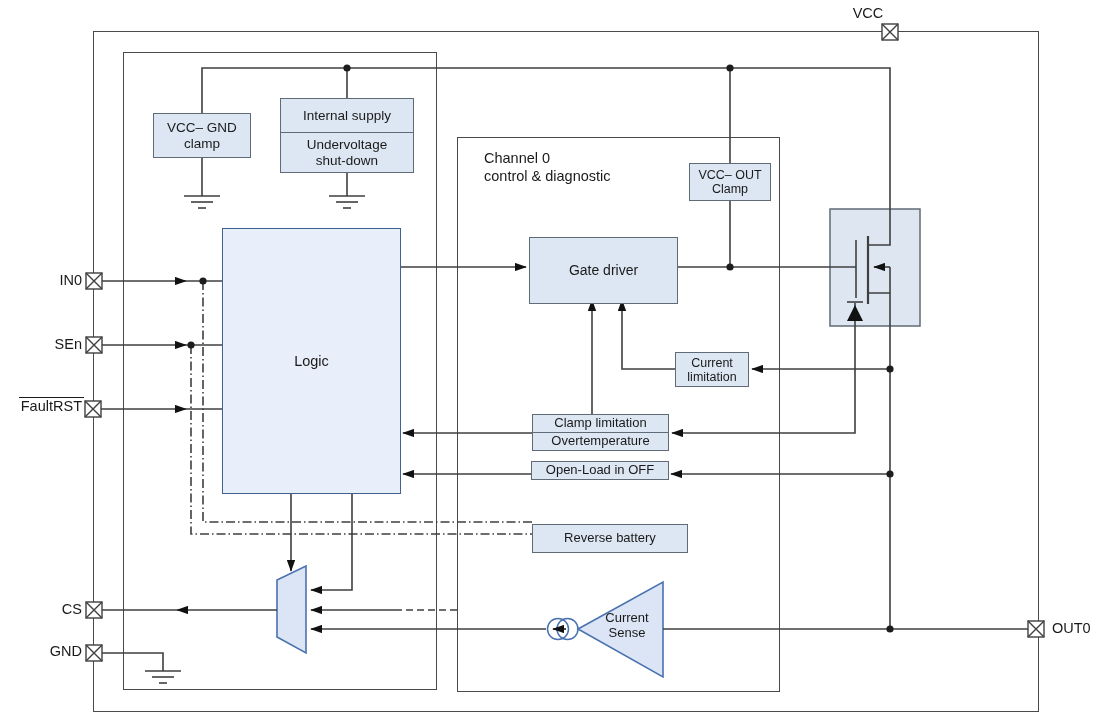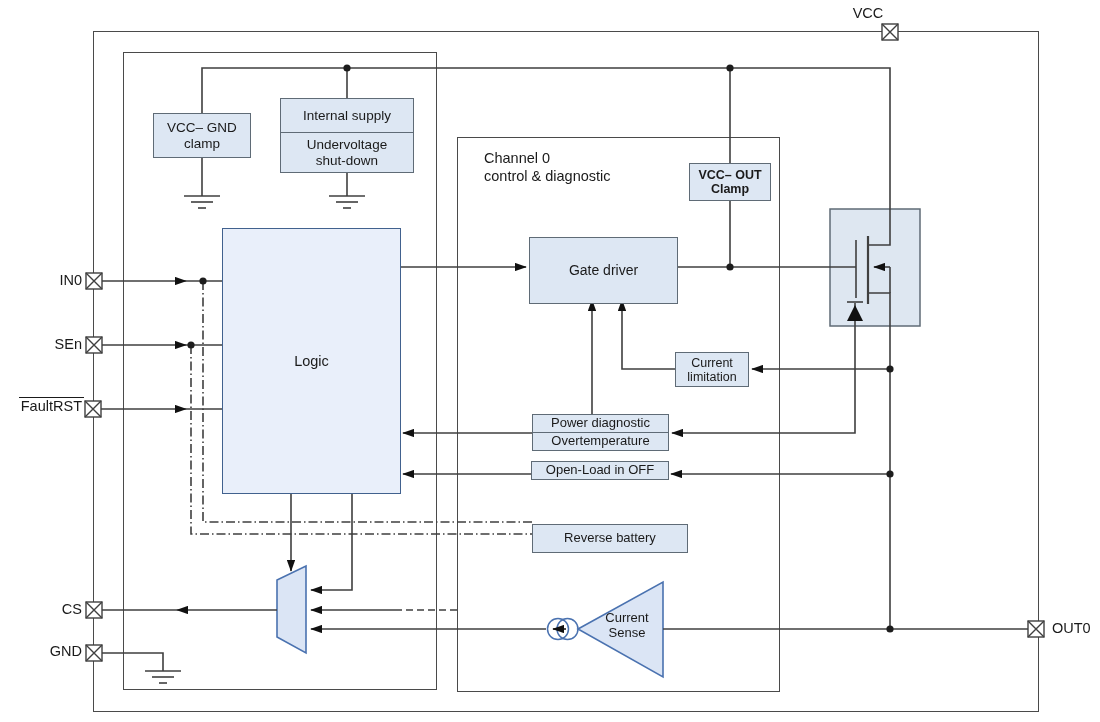--- a/index.html
+++ b/index.html
@@ -12,21 +12,21 @@
   svg.wires{position:absolute;left:0;top:0;z-index:2;}
   .blk{position:absolute;z-index:3;box-sizing:border-box;background:#dde7f3;border:1.4px solid #5f6b76;
        display:flex;flex-direction:column;align-items:center;justify-content:center;
        text-align:center;font-size:13.5px;line-height:1.12;}
   .blk .cell{width:100%;display:flex;flex-direction:column;align-items:center;justify-content:center;flex:1;}
   .blk .cell.div{border-bottom:1.4px solid #5f6b76;}
   #logic-block{left:222px;top:228px;width:179px;height:266px;background:#e9effa;border:1.6px solid #41618e;font-size:14.5px;}
   #vcc-gnd-clamp-block{left:153px;top:113px;width:98px;height:45px;}
   #internal-supply-block{left:280px;top:98px;width:134px;height:75px;padding:0;}
   #internal-supply-block .cell.div{flex:0 0 33px;}
-  #vcc-out-clamp-block{left:689px;top:163px;width:82px;height:38px;font-size:12.5px;font-weight:bold;}
+  #vcc-out-clamp-block{left:689px;top:163px;width:82px;height:38px;font-size:12.5px;}
   #gate-driver-block{left:529px;top:237px;width:149px;height:67px;font-size:14px;}
   #current-limitation-block{left:675px;top:352px;width:74px;height:35px;font-size:12.5px;}
   #power-limitation-block{left:532px;top:414px;width:137px;height:37px;padding:0;font-size:13px;}
   #open-load-block{left:531px;top:461px;width:138px;height:19px;font-size:13px;}
   #reverse-battery-block{left:532px;top:515px;width:156px;height:29px;font-size:13px;margin-top:9px;}
   .freelabel{position:absolute;z-index:3;font-size:14.5px;line-height:1.25;white-space:nowrap;}
   #channel-label{left:464px;top:149px;margin-left:20px;}
   #current-sense-label{left:594px;top:611px;width:66px;text-align:center;font-size:13px;line-height:1.15;white-space:normal;}
   .pinlabel{position:absolute;z-index:4;font-size:14.5px;white-space:nowrap;text-align:right;}
   #vcc-label{left:845px;top:5px;width:46px;text-align:center;}
@@ -210,21 +210,21 @@
     <span>Clamp</span>
   </div>
 
   <div class="blk" id="current-limitation-block">
     <span>Current</span>
     <span>limitation</span>
   </div>
 
   <div class="blk" id="power-limitation-block">
     <div class="cell div">
-      <span>Power diagnostic</span>
+      <span>Clamp limitation</span>
     </div>
     <div class="cell">
       <span>Overtemperature</span>
     </div>
   </div>
 
   <div class="blk" id="open-load-block">
     <span>Open-Load in OFF</span>
   </div>
 

